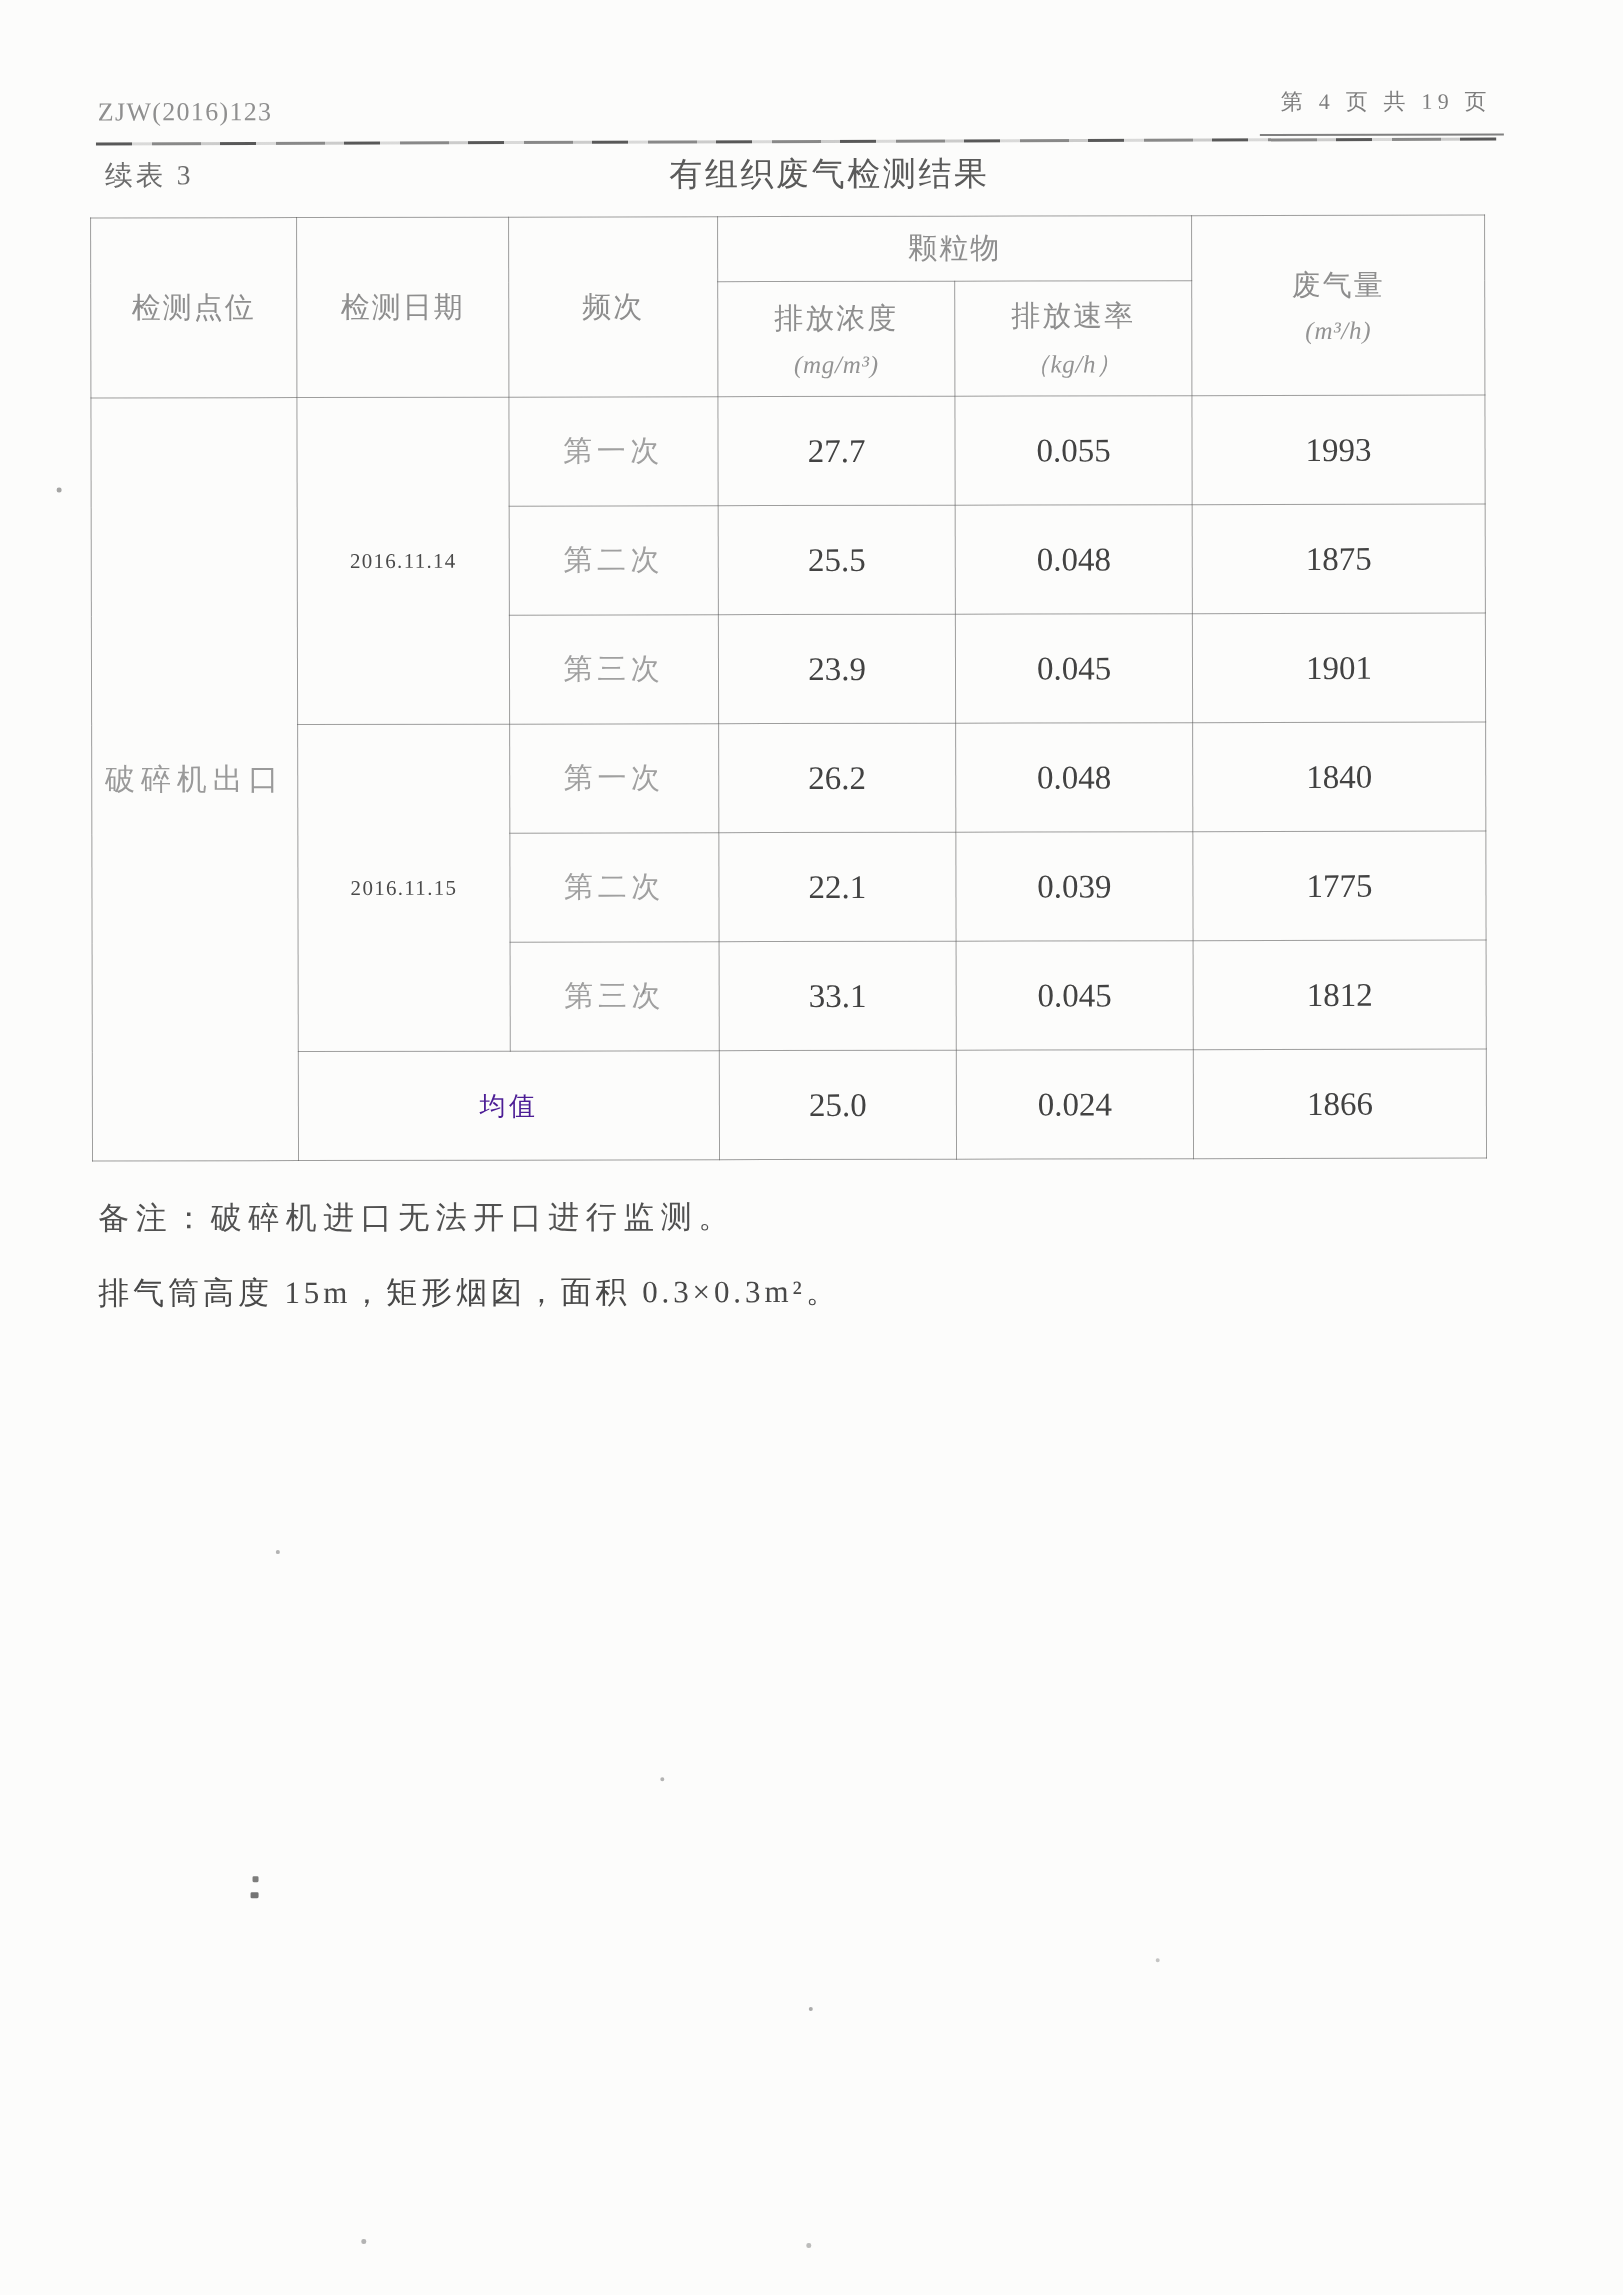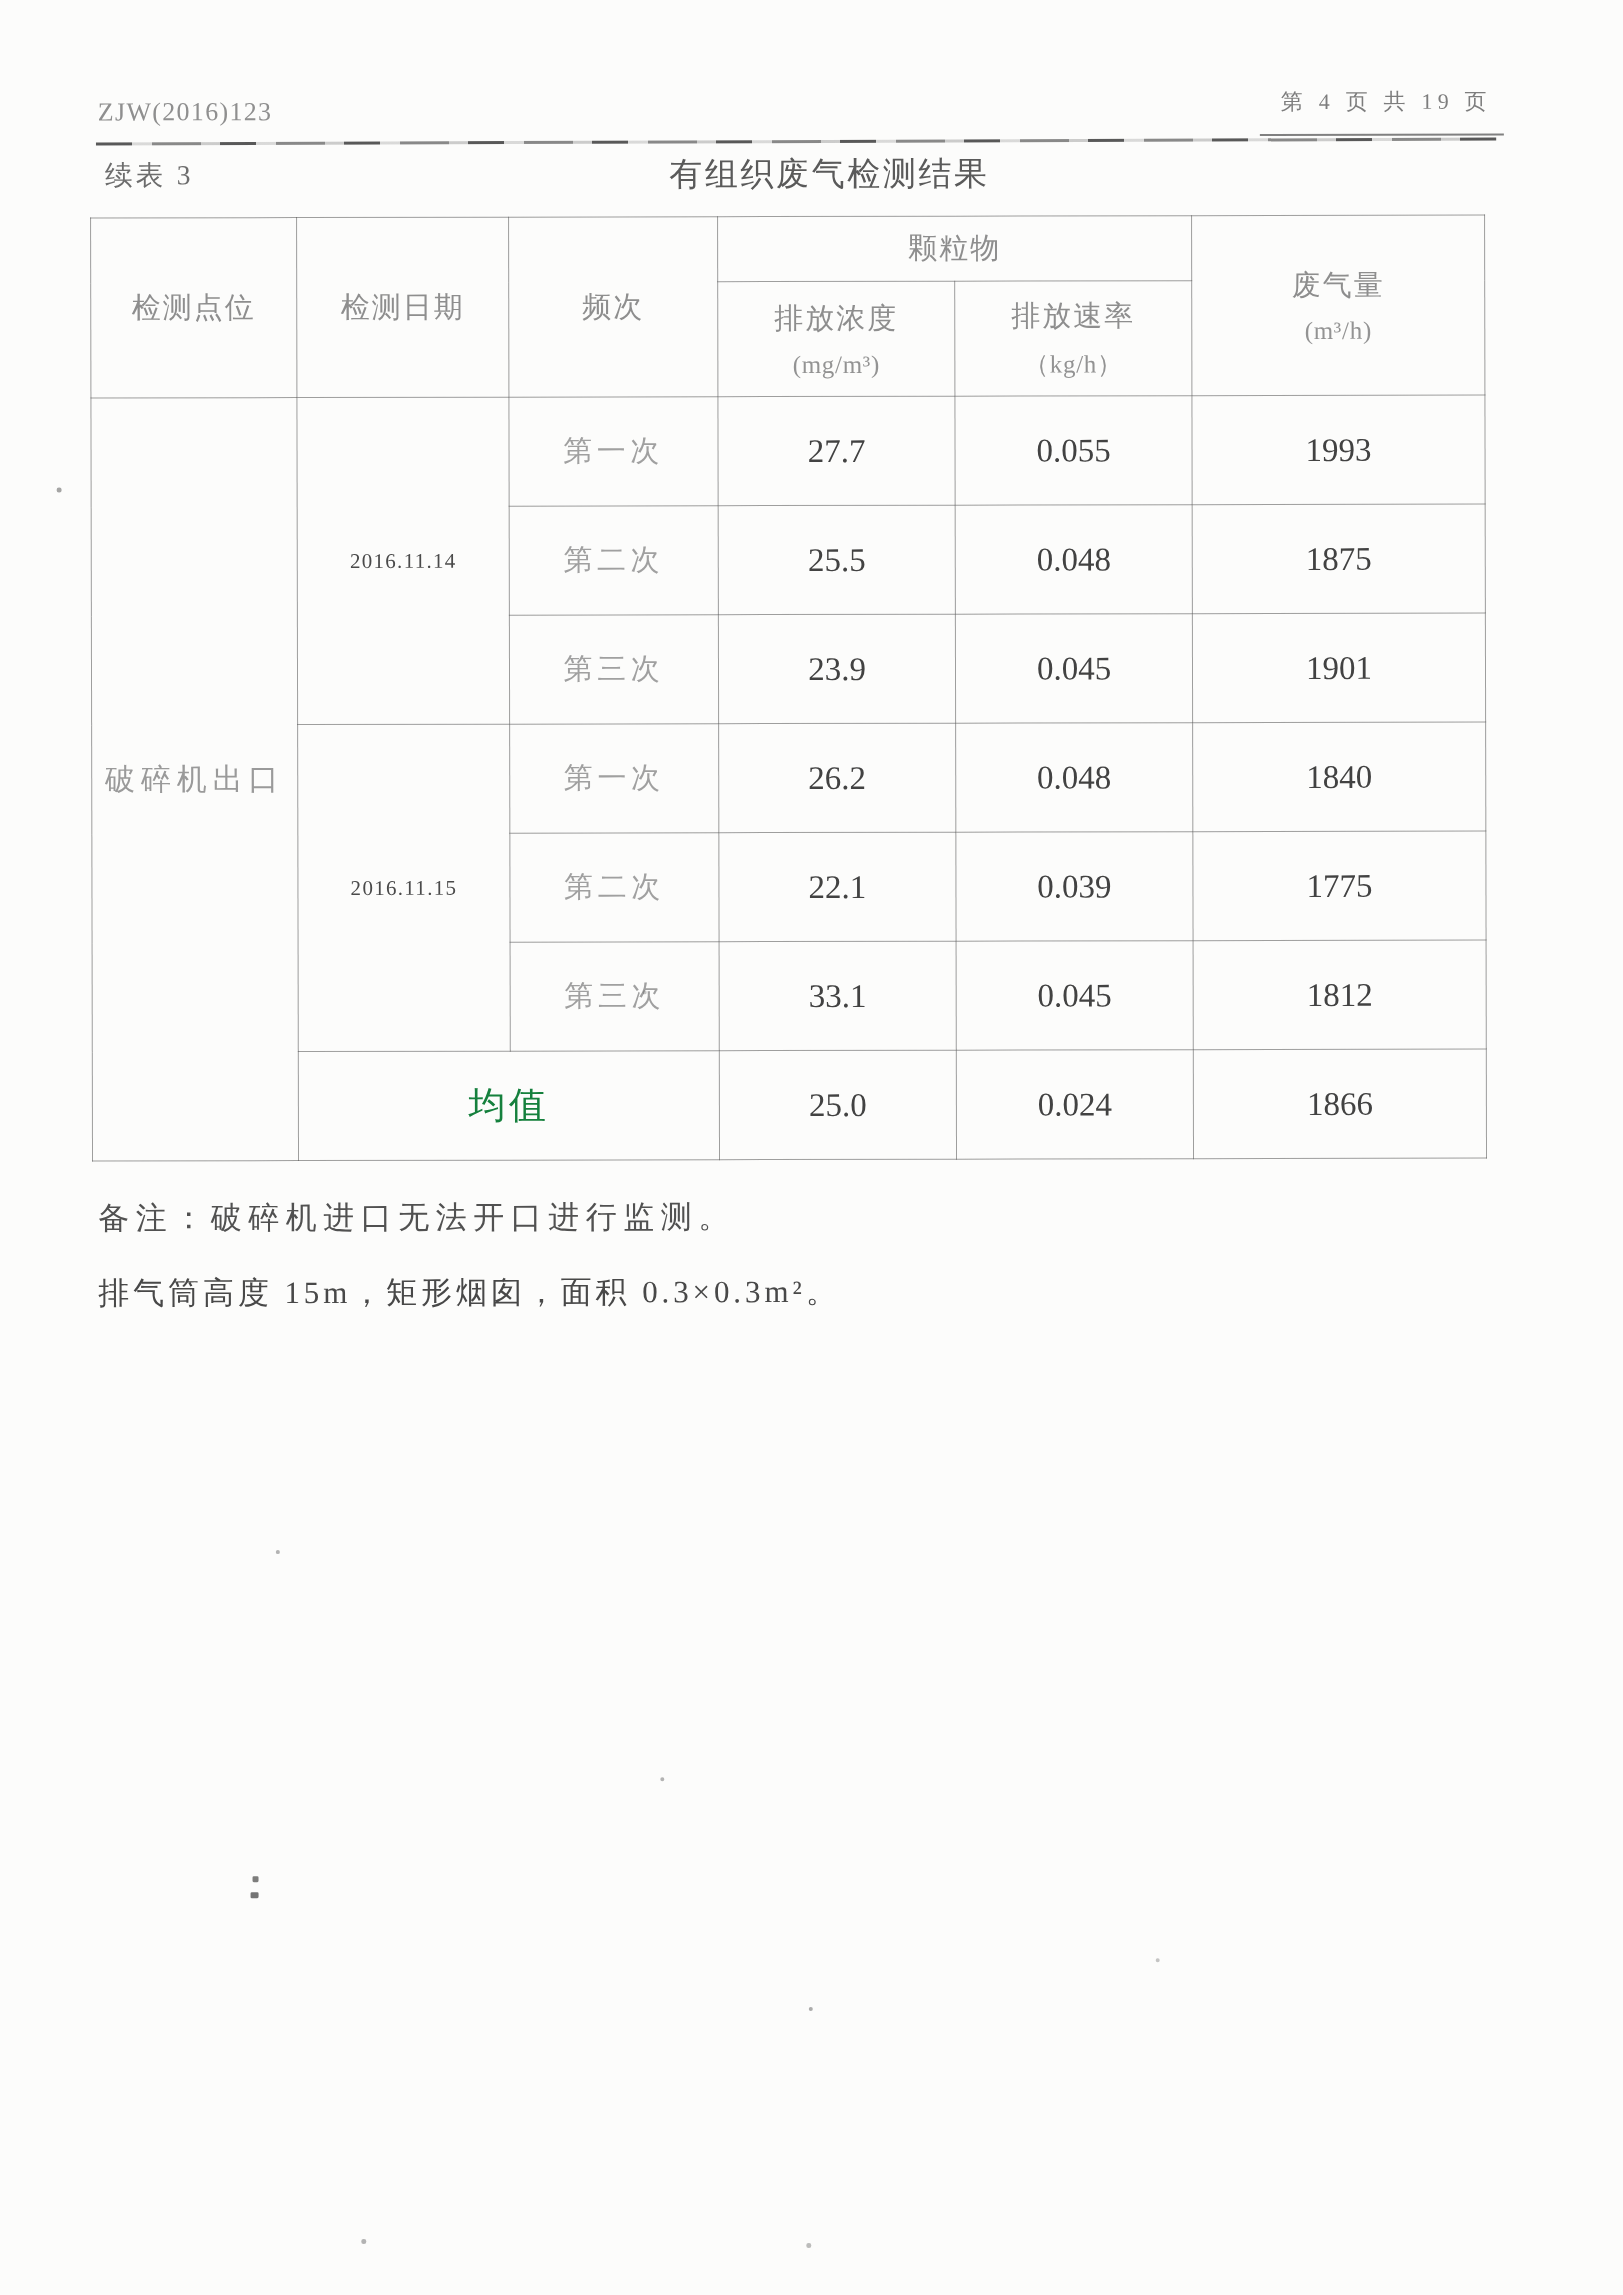--- a/index.html
+++ b/index.html
@@ -105,20 +105,21 @@
     font-size: 29px;
     color: #8e8e8e;
     letter-spacing: 2px;
   }
   .h-unit {
     display: block;
     margin-top: 11.8px;
     font-size: 25px;
     letter-spacing: 0.7px;
     color: #939393;
+    font-style: italic;
   }
   td.cell-point {
     font-size: 30px;
     letter-spacing: 5.9px;
     color: #9a9a9a;
   }
   td.cell-date {
     font-size: 21px;
     letter-spacing: 1.3px;
     color: #4a4a4a;
@@ -126,23 +127,23 @@
   td.cell-freq {
     font-size: 29px;
     letter-spacing: 4.6px;
     color: #a0a0a0;
   }
   td.cell-num {
     font-size: 33px;
     color: #424242;
   }
   td.cell-avg-label {
-    font-size: 37px;
+    font-size: 26px;
     letter-spacing: 3.3px;
-    color: #15803d;
+    color: #4c1d95;
   }
   
   .note-1 {
     position: absolute;
     left: 98px;
     top: 1196px;
     font-size: 31px;
     letter-spacing: 6.5px;
     color: #515151;
   }

